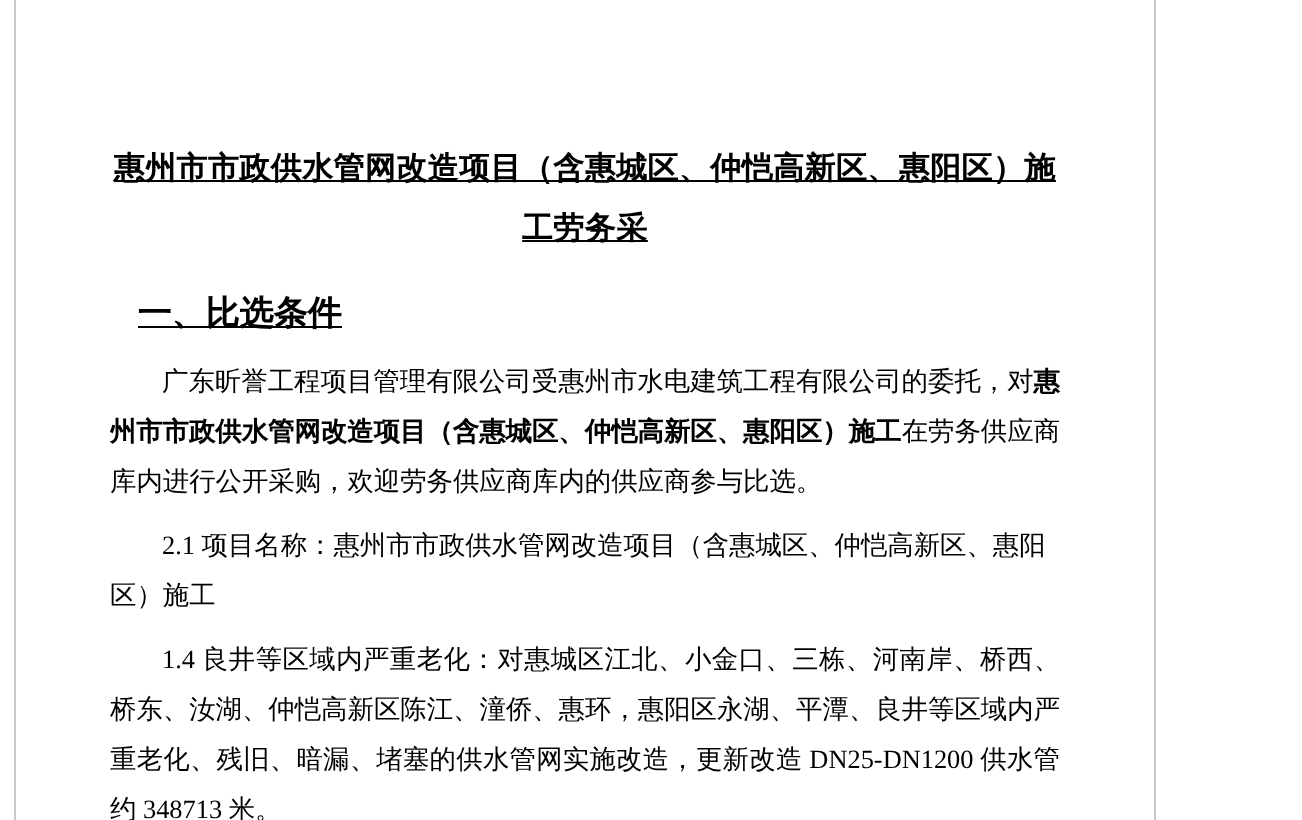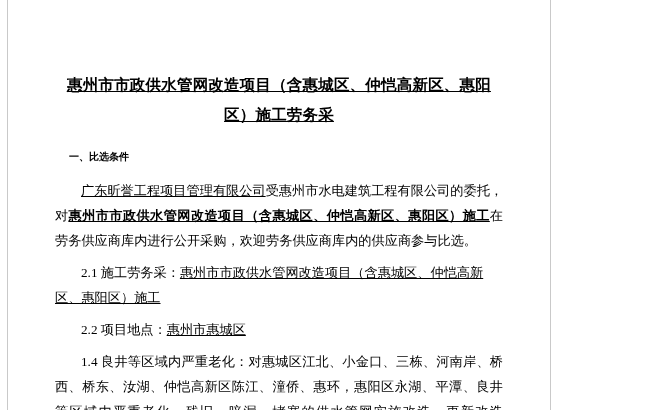--- a/index.html
+++ b/index.html
@@ -52,41 +52,41 @@
     font-weight: bold;
     line-height: 30px;
     letter-spacing: 0.2px;
   }
   .doc-title .u {
     text-decoration: underline;
   }
   .section-head {
     margin: 0;
     padding-top: 14px;
-    font-size: 10px;
+    font-size: 17px;
     font-weight: bold;
     line-height: 26px;
     text-indent: 14px;
+    text-decoration: underline;
   }
   .para {
     margin: 0;
     padding-top: 8px;
     font-size: 13.2px;
     line-height: 25px;
     text-align: justify;
     text-justify: inter-ideograph;
   }
   .para.indent {
     text-indent: 26px;
   }
   .bold {
     font-weight: bold;
   }
   .ul {
-    text-decoration: underline;
   }
   .item {
     margin: 0;
     padding-top: 7px;
     font-size: 13.2px;
     line-height: 25px;
     text-indent: 26px;
   }
   .item-lines {
     margin: 0;
@@ -100,20 +100,21 @@
     font-family: "Liberation Serif", serif;
     text-align: center;
   }
   .clip {
     position: absolute;
     left: 0;
     top: 0;
     width: 558px;
     height: 410px;
     overflow: hidden;
+    padding-left: 27px;
   }
 </style>
 </head>
 <body>
 
 <div class="page">
   <div class="clip">
     <div class="edge-left"></div>
     <div class="edge-right"></div>
 
@@ -125,27 +126,23 @@
 
       <h2 class="section-head">一、比选条件</h2>
 
       <p class="para indent">
         <span class="ul">广东昕誉工程项目管理有限公司</span><span>受惠州市水电建筑工程有限公司的委托，对</span><span class="bold ul">惠州市市政供水管网改造项目（含惠城区、仲恺高新区、惠阳区）施工</span><span>在劳务供应商库内进行公开采购，欢迎劳务供应商库内的供应商参与比选。</span>
       </p>
 
 
       <p class="item">
         <span class="num">2.1</span>
-        <span>施工劳务采：</span><span class="ul">惠州市市政供水管网改造项目（含惠城区、仲恺高新区、惠阳区）施工</span>
+        <span>项目名称：</span><span class="ul">惠州市市政供水管网改造项目（含惠城区、仲恺高新区、惠阳区）施工</span>
       </p>
 
-      <p class="item">
-        <span class="num">2.2</span>
-        <span>项目地点：</span><span class="ul">惠州市惠城区</span>
-      </p>
 
       <p class="item-lines">
         <span class="num">1.4</span>
         <span>良井等区域内严重老化：</span><span>对惠城区江北、小金口、三栋、河南岸、桥西、桥东、汝湖、仲恺高新区陈江、潼侨、惠环，惠阳区永湖、平潭、良井等区域内严重老化、残旧、暗漏、堵塞的供水管网实施改造，更新改造 DN25-DN1200 供水管约 348713 米。</span>
       </p>
 
     </div>
   </div>
 </div>
 

